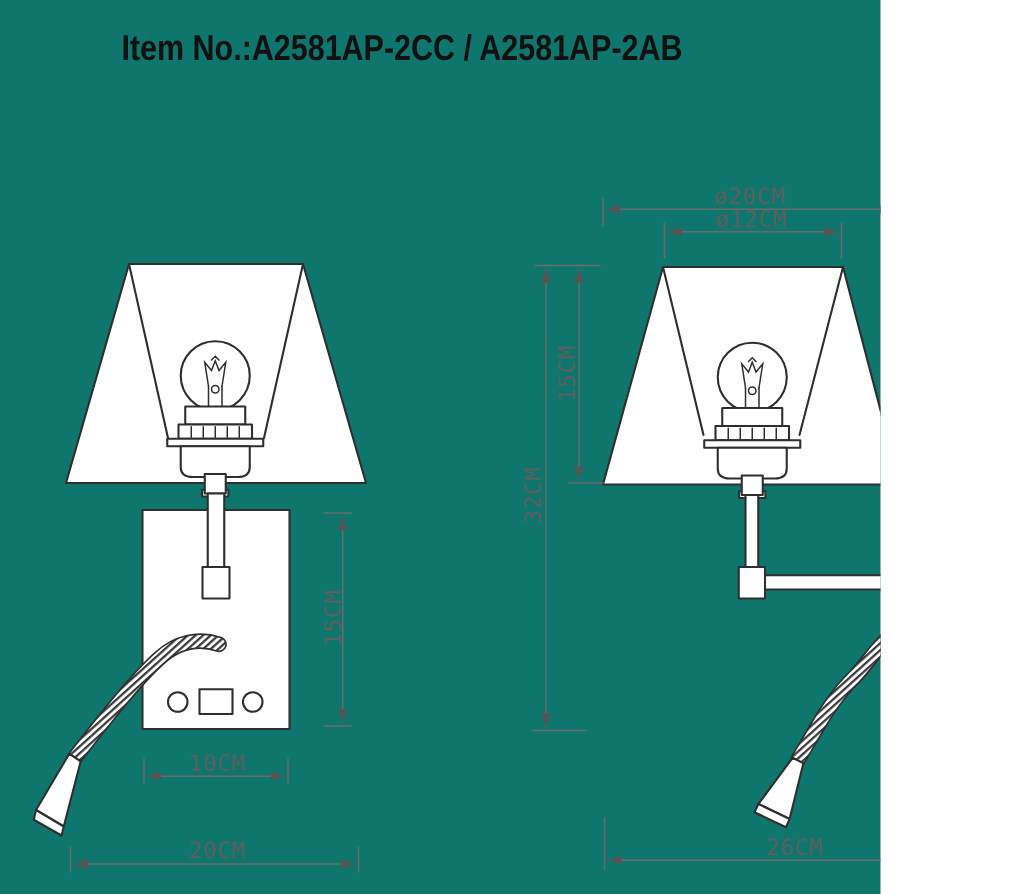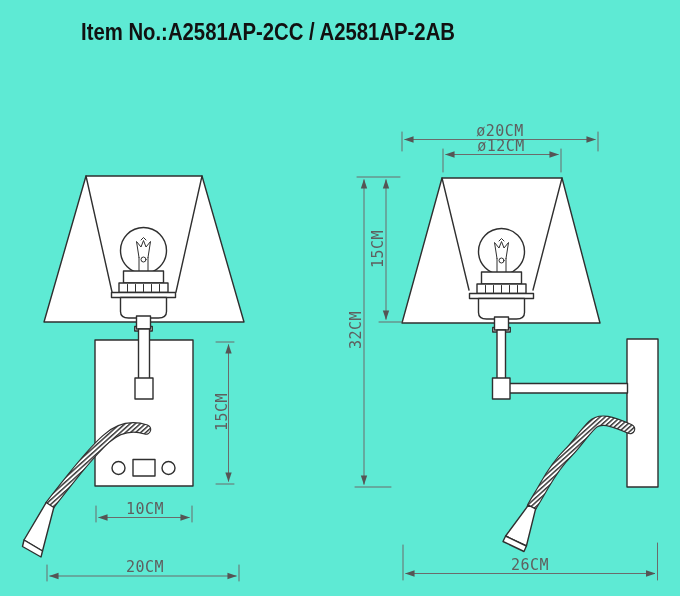--- a/index.html
+++ b/index.html
@@ -1,16 +1,16 @@
 <!DOCTYPE html>
 <html><head>
 <meta charset="utf-8">
 <style>
   html,body{margin:0;padding:0;background:#fff;}
-  .canvas{position:relative;width:680px;height:596px;background:#5eead4;overflow:hidden;
+  .canvas{position:relative;width:587px;height:596px;background:#0f766e;overflow:hidden;
           font-family:"Liberation Sans",sans-serif;}
   svg{position:absolute;left:0;top:0;}
   .obj{stroke:#2f2f2f;stroke-width:1.4;fill:none;stroke-linejoin:round;stroke-linecap:round;}
   .objf{stroke:#2f2f2f;stroke-width:1.4;fill:#ffffff;stroke-linejoin:round;}
   .thin{stroke:#2f2f2f;stroke-width:1;fill:none;stroke-linecap:round;}
   .dimline{stroke:#6b6b6b;stroke-width:1;fill:none;}
   .ext{stroke:#6b6b6b;stroke-width:1;fill:none;stroke-linecap:round;}
   .dimtext{font:15px "DejaVu Sans Mono",monospace;fill:#5f5f5f;letter-spacing:.5px;}
   .titletext{font:bold 24px "Liberation Sans",sans-serif;fill:#111111;}
   .tube-outline{stroke:#2f2f2f;stroke-width:10.5;fill:none;stroke-linecap:round;}

